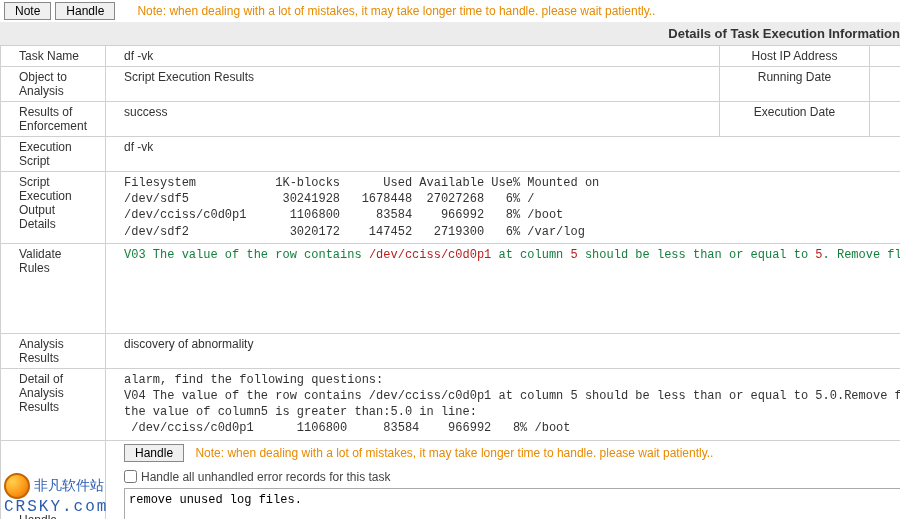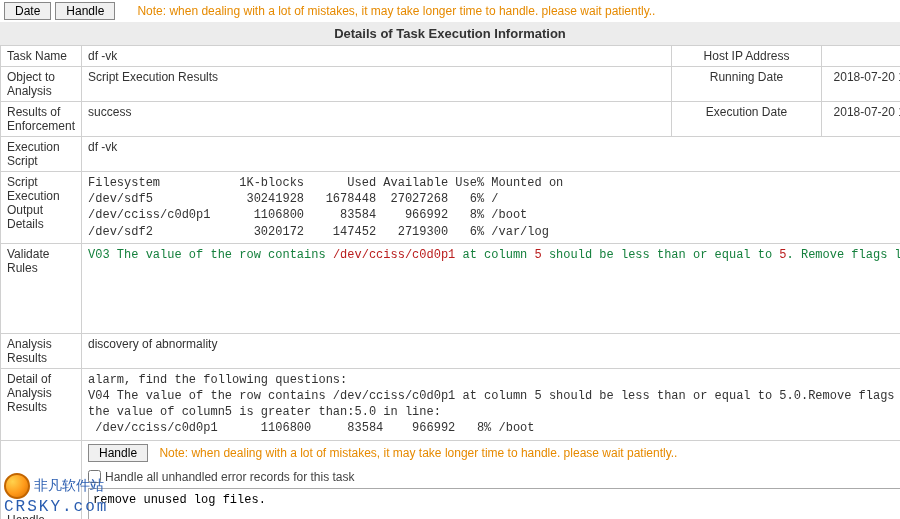--- a/index.html
+++ b/index.html
@@ -26,34 +26,34 @@
     background: #f0f0f0;
     border: 1px solid #888;
     cursor: pointer;
   }
   .note {
     color: #e68a00;
     font-size: 12px;
     margin-left: 18px;
   }
   .title-row {
-    text-align: center;
+    text-align: right;
     font-weight: bold;
     background: #ececec;
     padding: 4px 0;
     font-size: 13px;
     color: #333;
   }
   table.main {
     width: 100%;
     border-collapse: collapse;
   }
   table.main td {
     border: 1px solid #d0d0d0;
-    padding: 3px 6px;
+    padding: 3px 18px;
     background: #fff;
     vertical-align: top;
     font-size: 12px;
     color: #333;
   }
   td.label {
     background: #eef1f5;
     color: #4a4a55;
     width: 220px;
     vertical-align: middle;
@@ -107,21 +107,21 @@
     vertical-align: middle;
     border:2px solid #c26500;
     margin-right:4px;
   }
   .handle-note { color:#e68a00; font-size:12px; margin-left:8px; }
 </style>
 </head>
 <body>
 
 <div class="top-bar">
-  <button>Date</button>
+  <button>Note</button>
   <button>Handle</button>
   <span class="note">Note: when dealing with a lot of mistakes, it may take longer time to handle. please wait patiently..</span>
 </div>
 
 <div class="title-row">Details of Task Execution Information</div>
 
 <table class="main">
   <tbody>
       <tr>
     <td class="label">Task Name</td>

